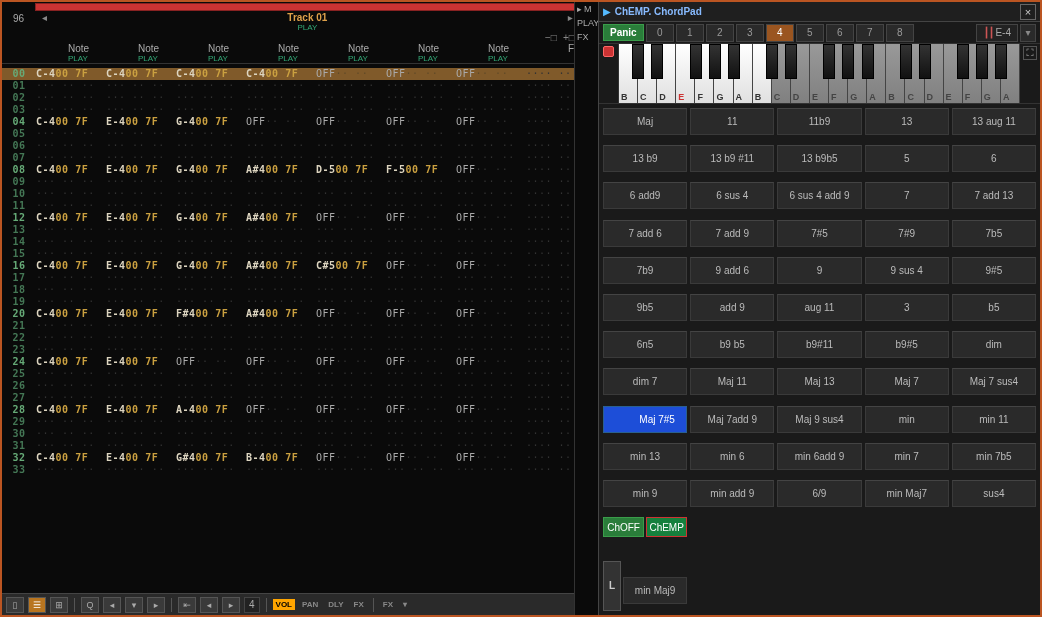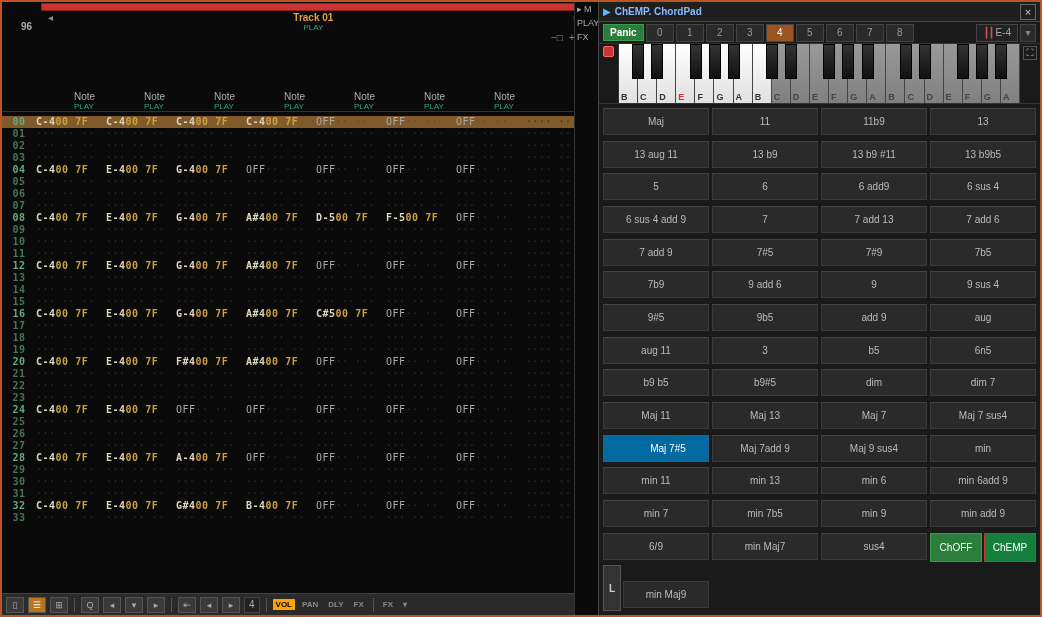--- a/index.html
+++ b/index.html
@@ -2,29 +2,29 @@
 <html><head>
 <meta charset="utf-8">
 <style>
 * { margin:0; padding:0; box-sizing:border-box; }
 body { background:#000; font-family:Arial,sans-serif; font-size:10px; color:#888; overflow:hidden; width:1042px; height:617px; }
 .main { display:flex; width:100%; height:100%; border:2px solid #b52; }
 
 
 .left { flex:1; display:flex; flex-direction:column; background:#0a0a0a; min-width:0; }
 .left-header { display:flex; border-bottom:1px solid #333; }
-.row-counter { width:32px; padding:19px; color:#aaa; text-align:center; font-weight:bold; }
+.row-counter { width:32px; padding:11px; color:#aaa; text-align:center; font-weight:normal; }
 .track-header { flex:1; }
 .scroll-strip { height:8px; background:#c33; border:1px solid #822; margin:1px; }
 .track-title { color:#dda04a; font-weight:bold; }
 .play-label { color:#3a7; font-size:8px; text-align:center; }
 .arrows { display:flex; justify-content:space-between; padding:0 8px; color:#888; }
 .col-controls { display:flex; justify-content:flex-end; gap:6px; padding:0 6px; color:#888; }
 .note-headers { display:flex; padding-left:34px; }
-.note-hdr { width:70px;margin-top:48px; }
+.note-hdr { width:70px; }
 .note-hdr .nh-label { color:#aaa; font-size:10px; }
 .note-hdr .nh-play { color:#3a7; font-size:8px; }
 .fx-hdr { flex:1; text-align:left; padding-left:10px; color:#aaa; }
 .pattern-area { flex:1; overflow:hidden; padding-top:4px; }
 .row { display:flex; height:12px; font-family:monospace; font-size:10px; letter-spacing:0.5px; }
 .row-num { width:34px; text-align:center; color:#475; font-weight:bold; }
 .row-hi .row-num { color:#6a7; }
 .cell { width:70px; display:flex; }
 .note { color:#ddd5c0; font-weight:bold; }
 .dots { color:#333; }
@@ -64,23 +64,23 @@
 .white-keys { display:flex; height:100%; }
 .white-key { flex:1; background:linear-gradient(#fff,#e0e0e0); border-right:1px solid #444; position:relative; }
 .white-key.dim { background:linear-gradient(#999,#808080); }
 .key-label { position:absolute; bottom:1px; left:2px; font-size:9px; color:#333; font-weight:bold; }
 .white-key.dim .key-label { color:#444; }
 .key-label.root { color:#c33; }
 .black-keys { position:absolute; top:0; left:0; right:0; height:60%; display:flex; }
 .black-key { position:absolute; width:3%; height:100%; background:linear-gradient(#333,#111); border:1px solid #000; }
 .expand-col { width:20px; background:#1a1a1a; display:flex; align-items:flex-start; justify-content:center; padding-top:2px; }
 .expand { width:14px; height:14px; border:1px solid #555; color:#aaa; text-align:center; font-size:10px; line-height:12px; }
-.chord-grid { flex:1; display:grid; grid-template-columns:repeat(4,1fr); gap:3px; padding:4px; overflow-y:auto; }
+.chord-grid { flex:1; display:grid; grid-template-columns:repeat(5,1fr); gap:3px; padding:4px; overflow-y:auto; }
 .chord-btn { background:#2a2a2a; border:1px solid #3a3a3a; border-top-color:#444; color:#bbb; display:flex; align-items:center; justify-content:center; font-size:10px; height:27px; }
-.chord-btn.active { background:#0369a1; border-color:#2a6090; color:#fff;padding-left:24px; }
+.chord-btn.active { background:#1d4ed8; border-color:#2a6090; color:#fff;padding-left:24px; }
 .L-col { grid-row:15; grid-column:1; display:flex; gap:2px; }
 .L-badge { width:18px; background:#333; border:1px solid #555; color:#ccc; display:flex; align-items:center; justify-content:center; font-size:10px; font-weight:bold; }
 .L-btn { flex:1; background:#2a2a2a; border:1px solid #3a3a3a; display:flex; align-items:center; justify-content:center; color:#bbb;margin-top:16px; }
 .footer-btn { display:flex; align-items:center; justify-content:center; font-size:10px; }
 .footer-btn.green { background:#2a7d3a; color:#fff; border:1px solid #3a9d4a; }
 .footer-btn.red { background:#15803d; color:#fff; border:1px solid #c33; }
 
 
 .mid-strip { width:24px; background:#0a0a0a; border-left:1px solid #333; display:flex; flex-direction:column; }
 .mid-strip .lbl { font-size:9px; color:#aaa; padding:2px; }
@@ -1294,26 +1294,26 @@
         <div class="chord-btn">7#5</div>
         <div class="chord-btn">7#9</div>
         <div class="chord-btn">7b5</div>
         <div class="chord-btn">7b9</div>
         <div class="chord-btn">9 add 6</div>
         <div class="chord-btn">9</div>
         <div class="chord-btn">9 sus 4</div>
         <div class="chord-btn">9#5</div>
         <div class="chord-btn">9b5</div>
         <div class="chord-btn">add 9</div>
-        <div class="chord-btn">aug</div>
         <div class="chord-btn">aug 11</div>
         <div class="chord-btn">3</div>
         <div class="chord-btn">b5</div>
         <div class="chord-btn">6n5</div>
         <div class="chord-btn">b9 b5</div>
+        <div class="chord-btn">b9#11</div>
         <div class="chord-btn">b9#5</div>
         <div class="chord-btn">dim</div>
         <div class="chord-btn">dim 7</div>
         <div class="chord-btn">Maj 11</div>
         <div class="chord-btn">Maj 13</div>
         <div class="chord-btn">Maj 7</div>
         <div class="chord-btn">Maj 7 sus4</div>
         <div class="chord-btn active">Maj 7#5</div>
         <div class="chord-btn">Maj 7add 9</div>
         <div class="chord-btn">Maj 9 sus4</div>

